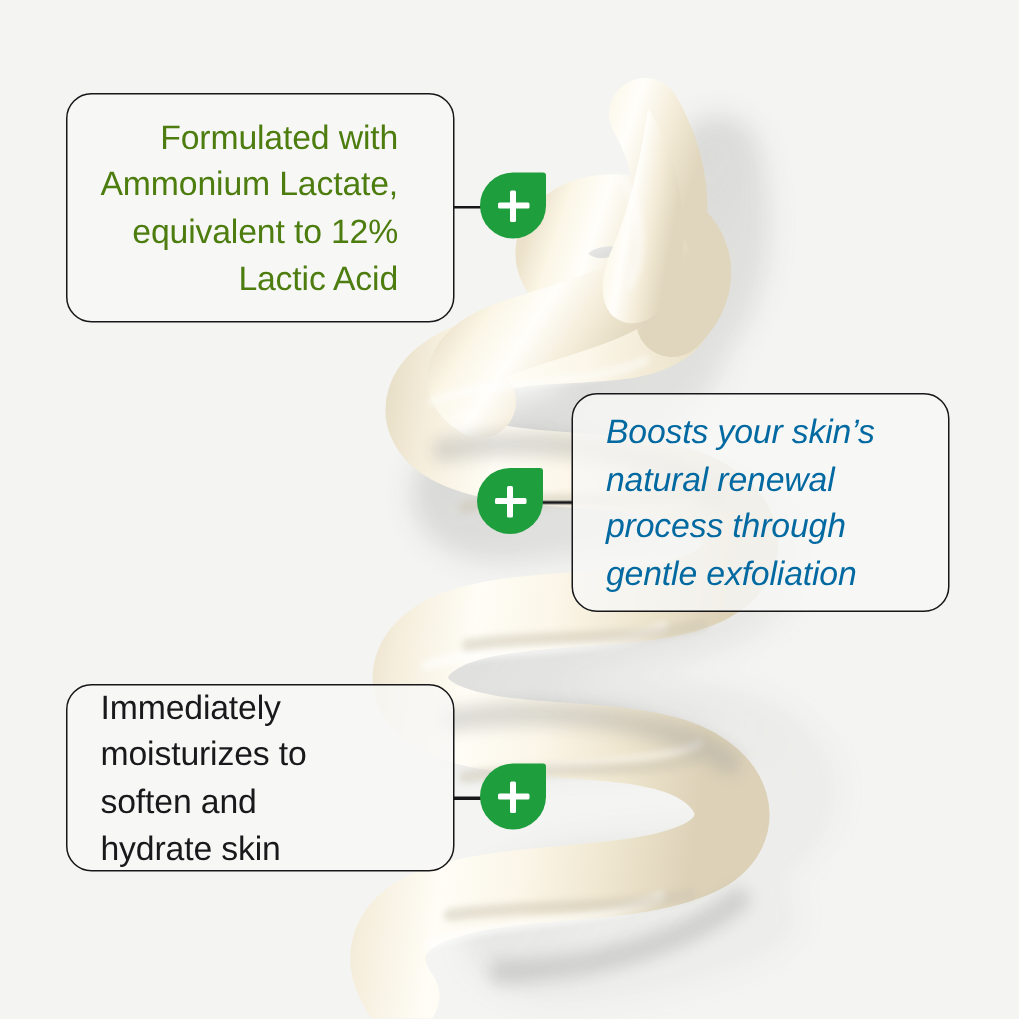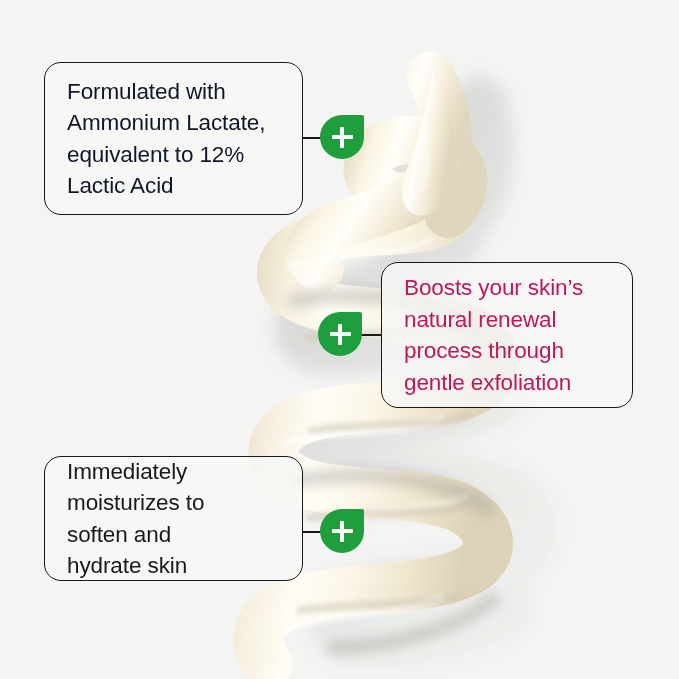--- a/index.html
+++ b/index.html
@@ -238,31 +238,31 @@
         <path d="M 334 648 C 394 646, 454 630, 492 600" fill="none" stroke="#9e9e9c" stroke-width="16" stroke-linecap="round"></path>
       </g>
     </svg>
   </div>
 
   <div class="connector" id="connector-1" style="background: rgb(23, 23, 26);"></div>
   <div class="connector" id="connector-2" style="background: rgb(23, 23, 26);"></div>
   <div class="connector" id="connector-3" style="background: rgb(23, 23, 26);"></div>
 
   <div class="callout" id="callout-1" style="border-color: rgb(23, 23, 26); background: rgba(247, 247, 246, 0.8);">
-    <span class="callout-text" style="color: #0f172a;">Formulated with
+    <span class="callout-text" style="color: #4d7c0f; text-align: right;">Formulated with
 Ammonium Lactate,
 equivalent to 12%
 Lactic Acid</span>
   </div>
   <div class="badge" id="badge-1" style="background: rgb(31, 158, 62);">
     <span class="plus"></span>
   </div>
 
   <div class="callout" id="callout-2" style="border-color: rgb(23, 23, 26); background: rgba(247, 247, 246, 0.8);">
-    <span class="callout-text" style="color: #be185d;">Boosts your skin’s
+    <span class="callout-text" style="color: #0369a1; font-style: italic;">Boosts your skin’s
 natural renewal
 process through
 gentle exfoliation</span>
   </div>
   <div class="badge" id="badge-2" style="background: rgb(31, 158, 62);">
     <span class="plus"></span>
   </div>
 
   <div class="callout" id="callout-3" style="border-color: rgb(23, 23, 26); background: rgba(247, 247, 246, 0.8);">
     <span class="callout-text" style="color: rgb(25, 25, 28);">Immediately

